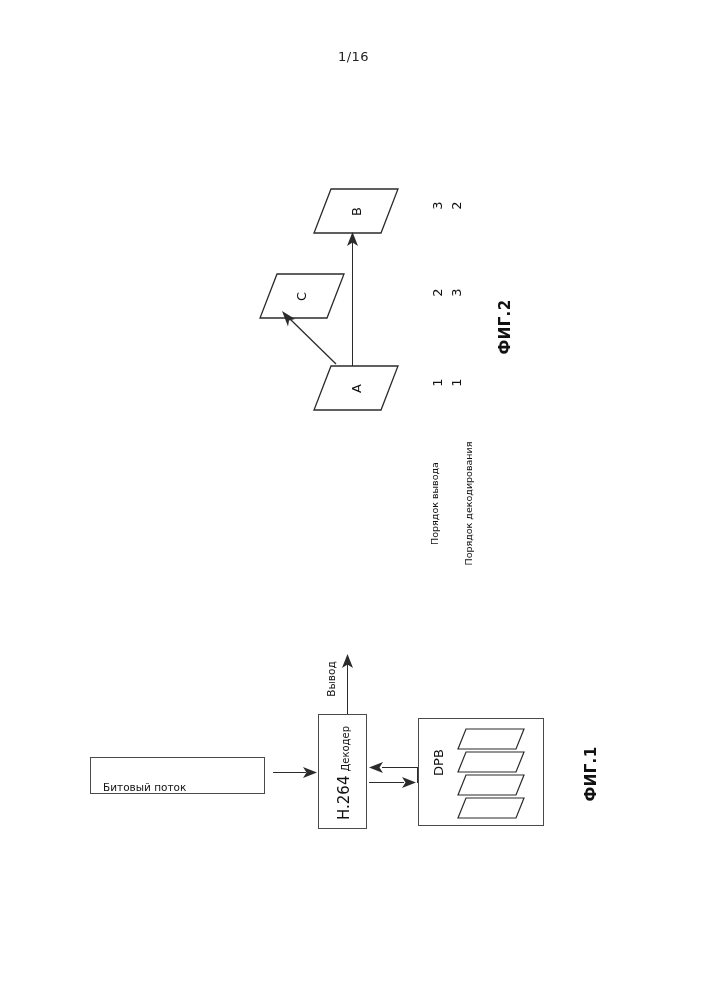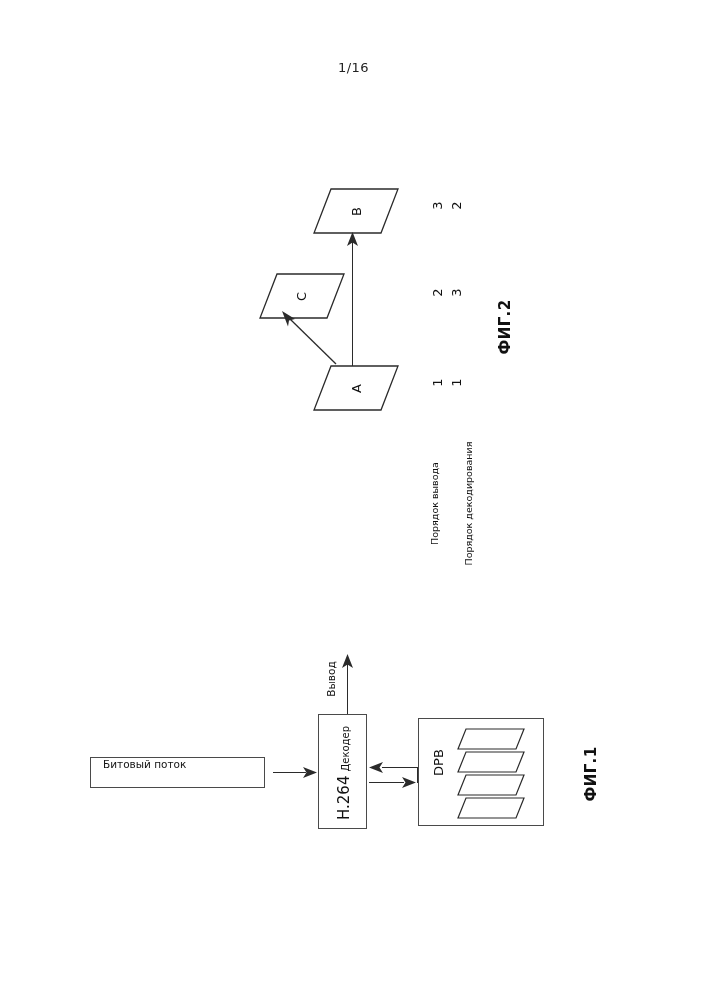--- a/index.html
+++ b/index.html
@@ -13,21 +13,21 @@
     position: relative;
     font-family: "DejaVu Sans", "Liberation Sans", sans-serif;
     color: #1a1a1a;
     overflow: hidden;
   }
 
   
   #page-number {
     position: absolute;
     left: 0;
-    top: 60px;
+    top: 49px;
     width: 707px;
     text-align: center;
     font-size: 13px;
     letter-spacing: .5px;
     color: #222;
   }
 
   
   .rot90 {            
     transform: rotate(-90deg);
@@ -102,23 +102,23 @@
     position: absolute;
     left: 0;
     top: 0;
     width: 707px;
     height: 1000px;
   }
   #bitstream-box {
     left: 90px;
     top: 757px;
     width: 175px;
-    height: 31px;
+    height: 37px;
     display: flex;
-    align-items: flex-start;
+    align-items: flex-end;
   }
   #bitstream-label {
     font-size: 10.5px;
     padding-left: 12px;
     color: #111;
   }
   #decoder-box {
     left: 318px;
     top: 714px;
     width: 49px;

